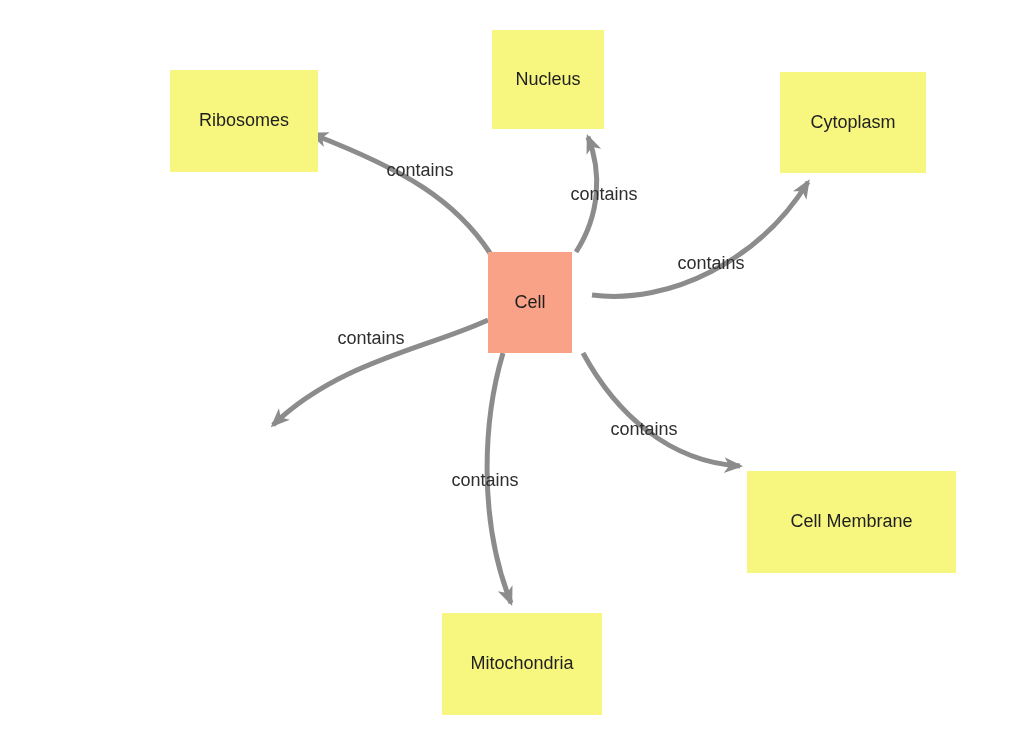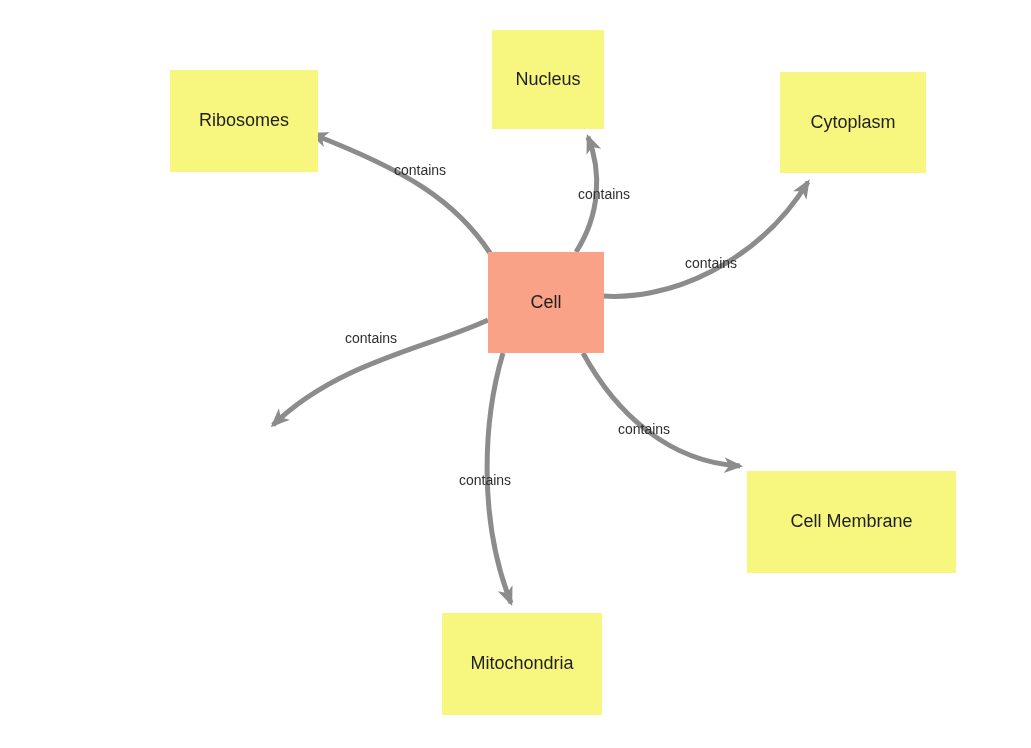--- a/index.html
+++ b/index.html
@@ -42,21 +42,21 @@
     color: var(--node-text);
     font-size: 18px;
     line-height: 1.1;
     text-align: center;
     cursor: default;
   }
   .node.center { background: var(--center-fill); }
   .edge-label {
     position: absolute;
     transform: translate(-50%, -50%);
-    font-size: 14px;
+    font-size: 18px;
     color: var(--edge-label-text);
     white-space: nowrap;
   }
 </style>
 </head>
 <body>
 
 <div class="canvas">
 
   <svg class="edges-layer" viewBox="0 0 1031 748" xmlns="http://www.w3.org/2000/svg">
@@ -66,21 +66,21 @@
       </marker>
     </defs>
     <path class="edge" d="M 490 253 C 455 200 405 170 312 134" marker-end="url(#arrowhead)"></path>
     <path class="edge" d="M 576 252 C 600 215 602 172 588 137" marker-end="url(#arrowhead)"></path>
     <path class="edge" d="M 592 295 C 670 305 760 260 808 182" marker-end="url(#arrowhead)"></path>
     <path class="edge" d="M 488 320 C 428 348 338 362 273 425" marker-end="url(#arrowhead)"></path>
     <path class="edge" d="M 503 353 C 483 420 478 520 511 603" marker-end="url(#arrowhead)"></path>
     <path class="edge" d="M 583 353 C 615 412 668 462 740 466" marker-end="url(#arrowhead)"></path>
   </svg>
 
-  <div class="node center" style="left:488px; top:252px; width:116px; height:101px;">
+  <div class="node center" style="left:488px; top:252px; width:84px; height:101px;">
     <span>Cell</span>
   </div>
 
   <div class="node" style="left:170px; top:70px; width:148px; height:102px;">
     <span>Ribosomes</span>
   </div>
 
   <div class="node" style="left:492px; top:30px; width:112px; height:99px;">
     <span>Nucleus</span>
   </div>

